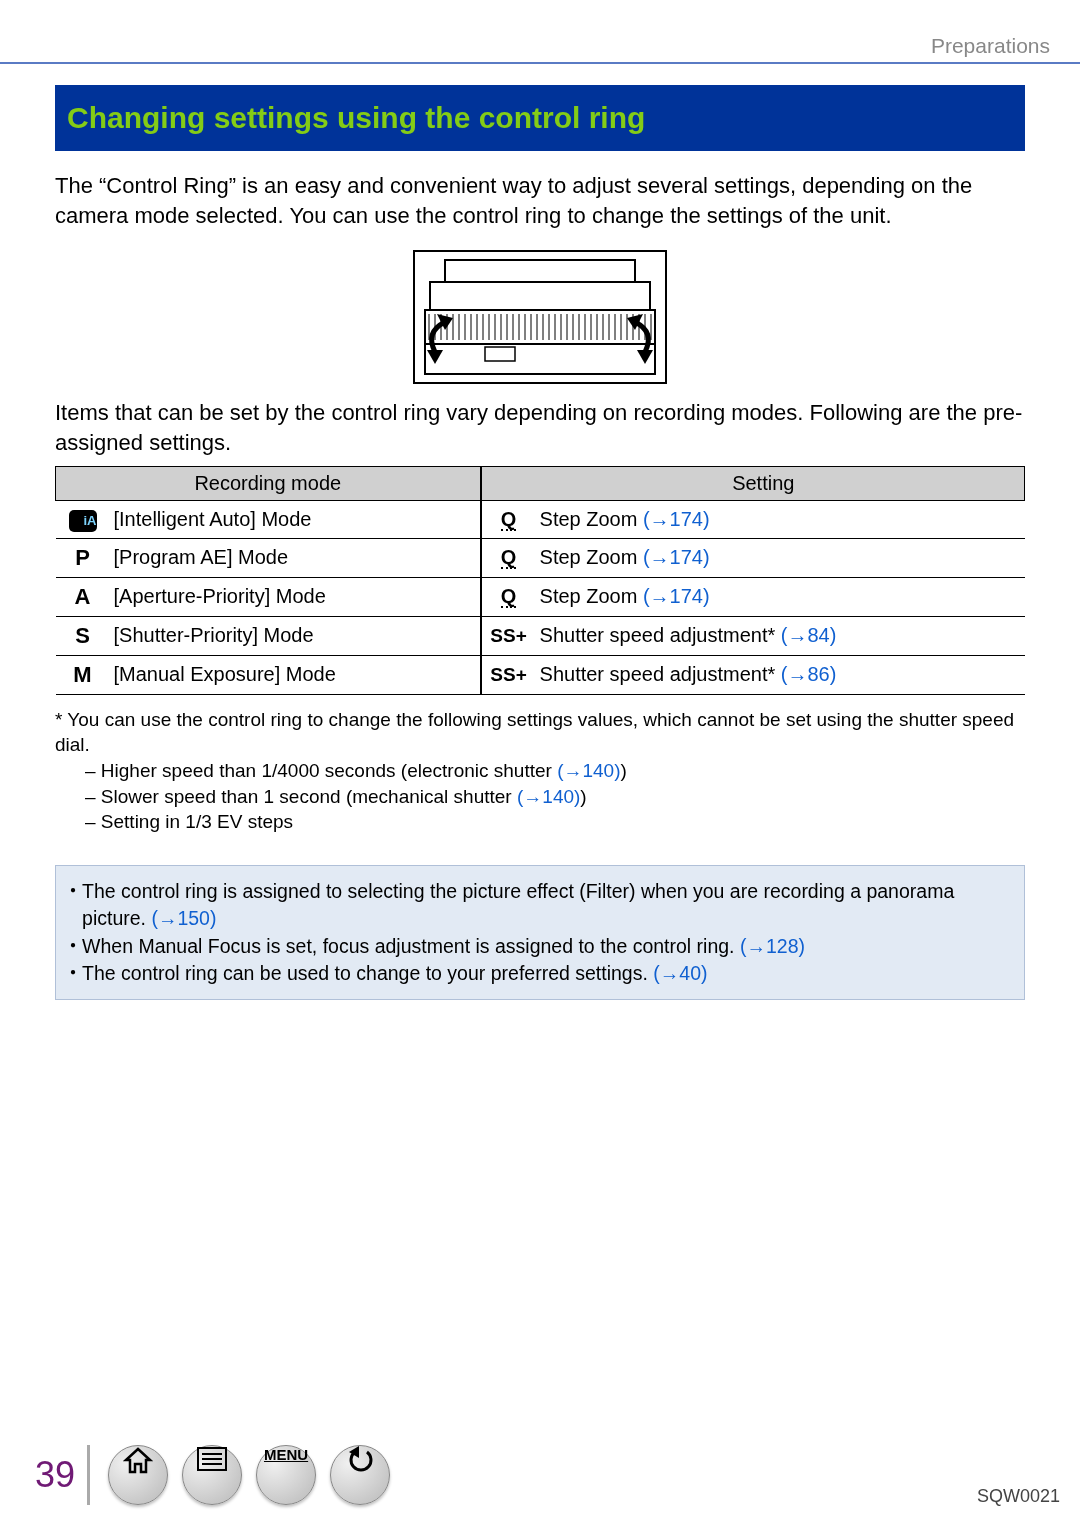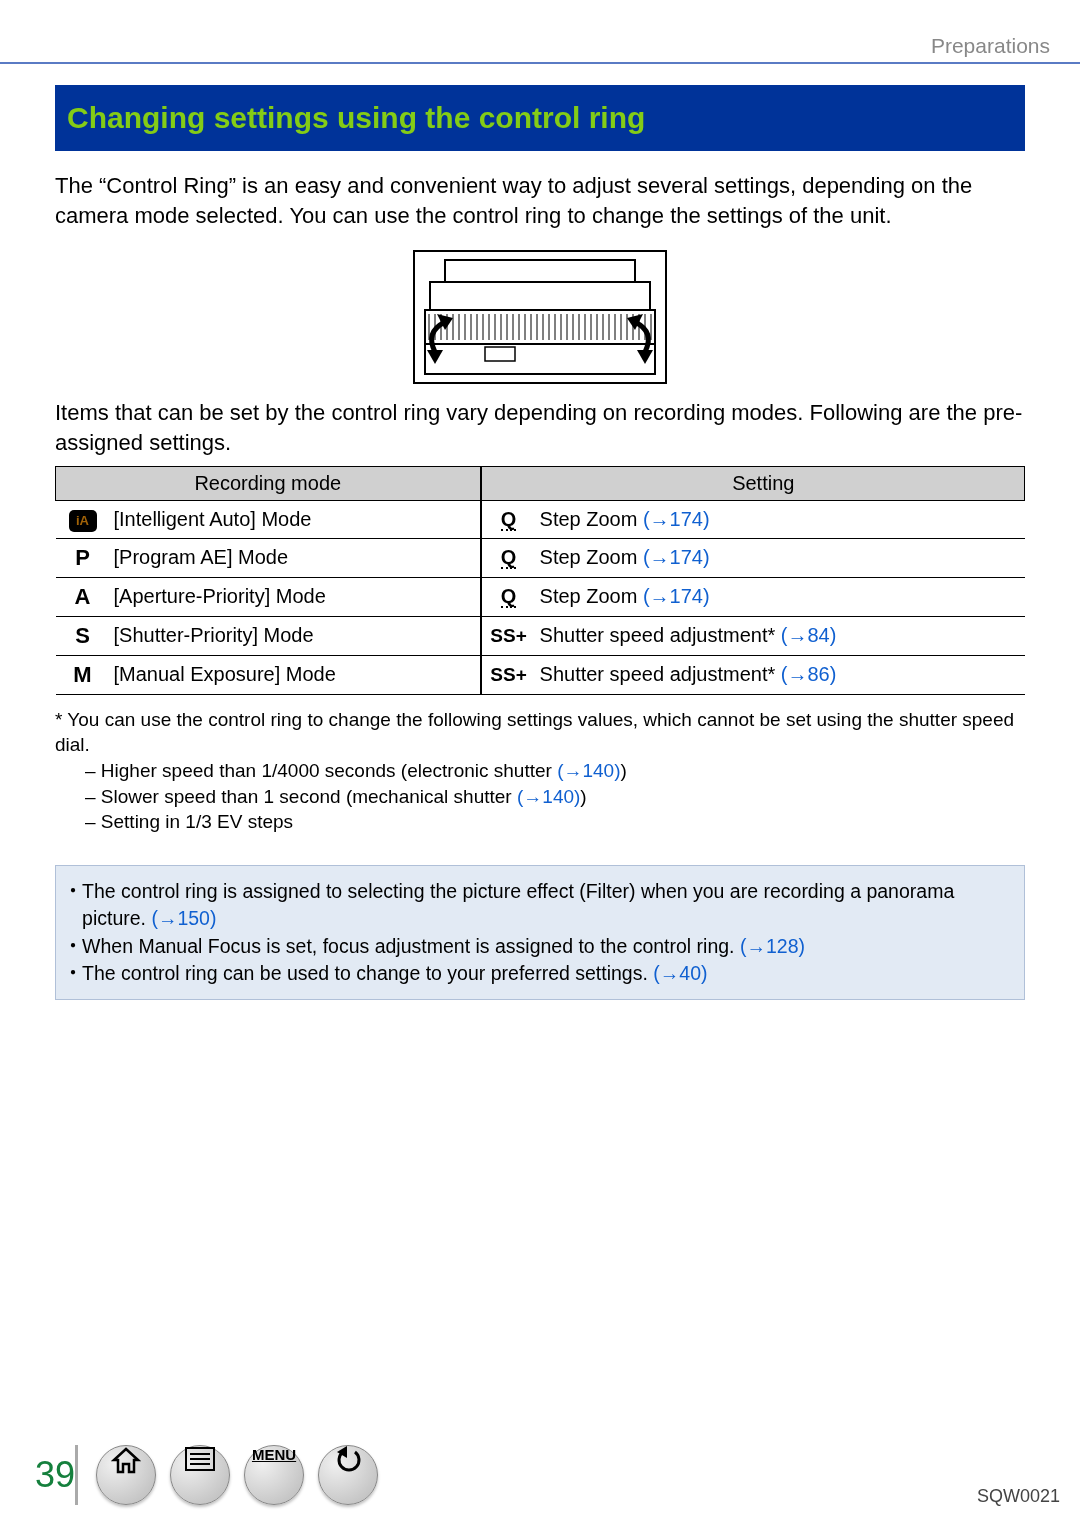--- a/index.html
+++ b/index.html
@@ -86,27 +86,28 @@
   table.modes td.col-setting { }
   table.modes th.col-setting-head { border-left: 2px solid #000; padding-left: 26px; }
   .mode-glyph {
     font-family: "Arial Black", Arial, sans-serif;
     font-weight: 900;
     font-size: 22px;
   }
   .ia-badge {
     display:inline-block;
     background:#000;
-    color:#a16207;
+    color:#7dd3fc;
     border-radius:5px;
     width:28px;
     height:22px;
     font-size:13px;
     font-weight:bold;
     line-height:22px;
+    text-align:right;
   }
   .zoom-icon {
     display:inline-block;
     font-weight:bold;
     font-size:20px;
     border-bottom: 2px dotted #000;
     padding-bottom:0px;
     line-height: 1;
   }
   .ss-icon {
@@ -141,22 +142,22 @@
     position: absolute;
     bottom: 28px;
     left: 35px;
     right: 20px;
     height: 64px;
     display: flex;
     align-items: center;
   }
   .page-number {
     font-size: 36px;
-    color: #15803d;
-    margin-right: 0;
+    color: #701a75;
+    margin-right: 12px;
   }
   .footer-divider {
     width: 3px;
     height: 60px;
     background: #aaa;
     margin-right: 18px;
   }
   .footer-btn {
     width: 58px;
     height: 58px;

